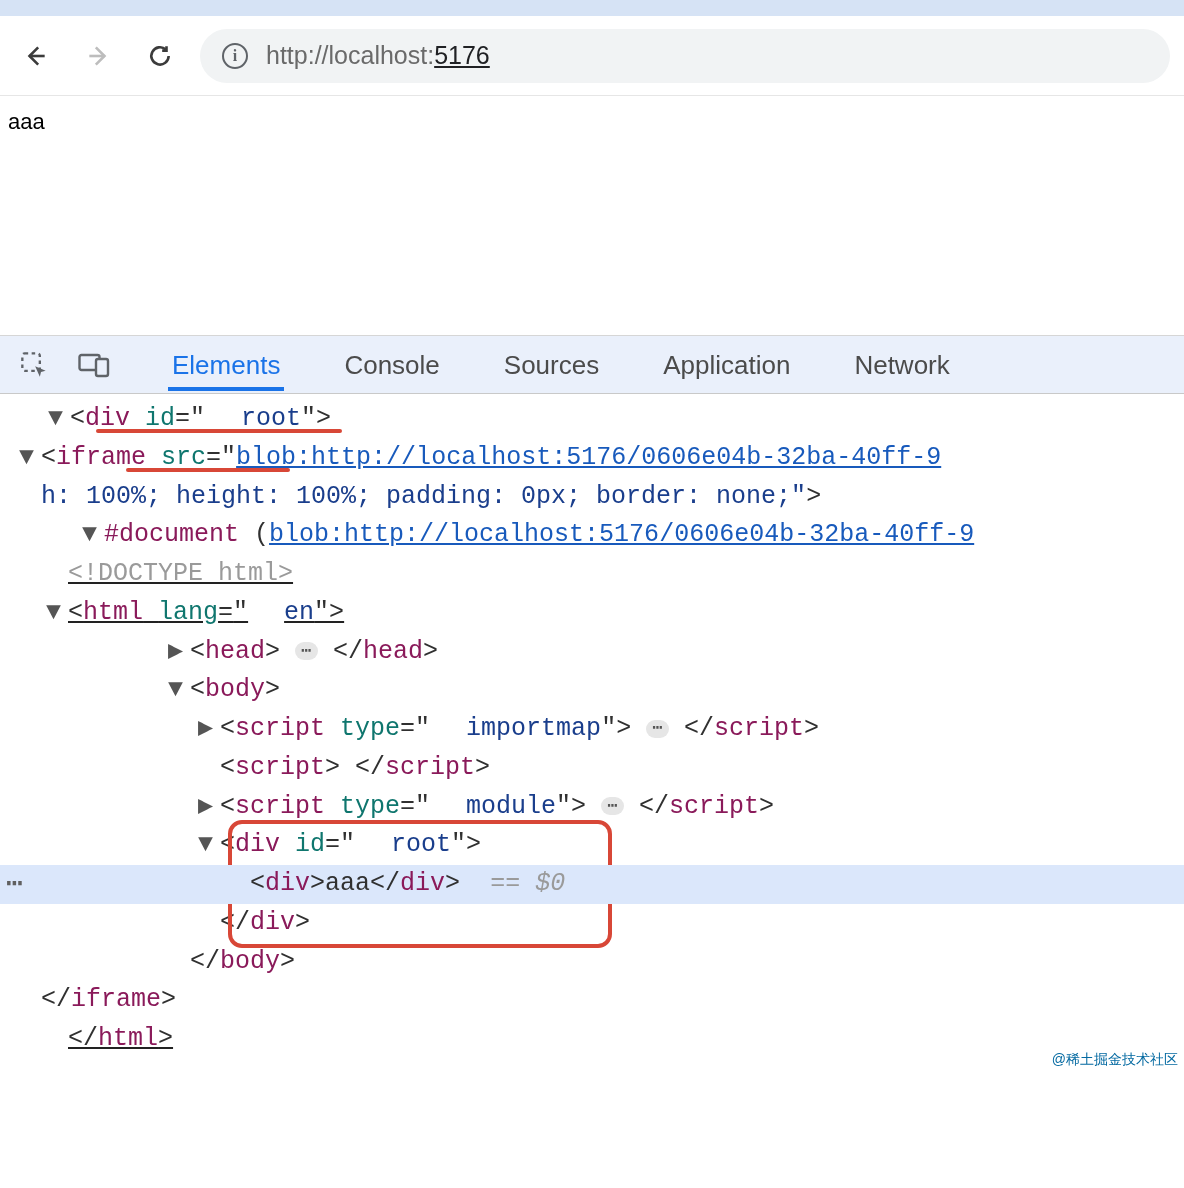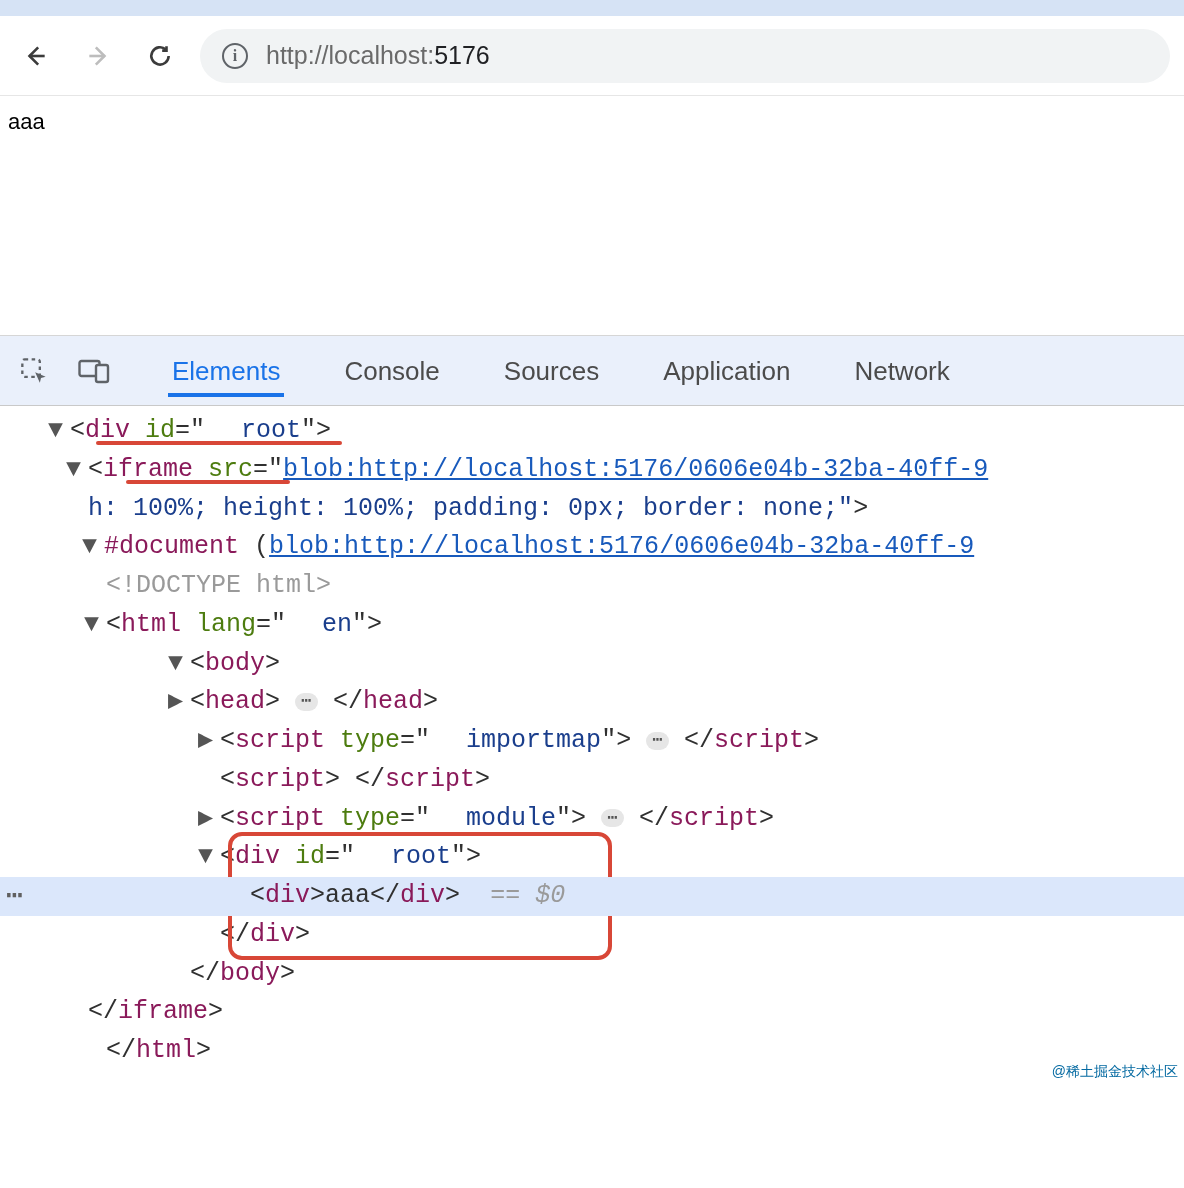--- a/index.html
+++ b/index.html
@@ -33,21 +33,21 @@
     align-items: center;
     background: #f1f3f4;
     border-radius: 40px;
     height: 54px;
     padding: 0 22px;
     gap: 18px;
     color: #5f6368;
     font-size: 25px;
   }
   .addr-text { color: #6a6a6a; }
-  .addr-text .dark { color: #202124; }
+  .addr-text .dark { color: #202124; text-decoration: underline; }
   .info-circ {
     width: 26px; height: 26px;
     border: 2px solid #5f6368;
     border-radius: 50%;
     display: inline-flex; align-items: center; justify-content: center;
     font-size: 16px; font-weight: bold; font-family: serif;
   }
 
   
   .page-viewport {
@@ -57,21 +57,21 @@
     height: 240px;
     border-bottom: 1px solid #d6d6d6;
   }
 
   
   .devtools { background: #fff; }
   .dt-tabs {
     display: flex; align-items: center;
     background: #eaf0fb;
     border-bottom: 1px solid #c9c9c9;
-    height: 70px;
+    height: 58px;
     padding-left: 16px;
     gap: 56px;
     font-size: 26px;
     color: #4b4b4b;
   }
   .dt-tool-btn { display:flex; align-items:center; justify-content:center; width:36px; height:36px; }
   .dt-tab { padding: 12px 4px 10px 4px; }
   .dt-tab.active {
     color: #1a73e8; font-weight: 500;
     border-bottom: 4px solid #1a73e8;
@@ -86,38 +86,38 @@
     color: #222;
     padding: 6px 0 12px 0;
     position: relative;
   }
   .row { white-space: nowrap; padding-left: 70px; }
   .twisty {
     display:inline-block; width: 22px; margin-left:-22px;
     color:#555;
   }
   .tag  { color: #8a1a5a; }
-  .attr { color: #4d7c0f; }
+  .attr { color: #0f766e; }
   .val  { color: #1a3e8c; margin-left: 36px; }
   .link { color: #185abc; text-decoration: underline; }
   .kw   { color: #8a1a5a; }
   .txt  { color: #303030; }
   .mute { color: #9a9a9a; }
   .doctype { color: #9a9a9a; }
   .str  { color: #1a3e8c; }
   .ellip {
     display: inline-flex; align-items:center; justify-content:center;
     background:#e6e6e6; border-radius:9px; padding:0 6px; height:18px;
     font-size:18px; color:#555; vertical-align:2px;
   }
 
   .ind0 { padding-left: 70px; }
-  .ind1 { padding-left: 88px; }
+  .ind1 { padding-left: 41px; }
   .ind2 { padding-left: 104px; }
-  .ind3 { padding-left: 106px; }
+  .ind3 { padding-left: 68px; text-decoration: underline; }
   .ind4 { padding-left: 190px; }
   .ind5 { padding-left: 220px; }
   .ind6 { padding-left: 250px; }
 
   .sel-row {
     background: #dbe7fb;
   }
   .sel-row::before, .sel-row::after { content:""; }
 
   .red-box {
@@ -220,25 +220,25 @@
 
     <div class="row ind3">
       <span class="doctype">&lt;!DOCTYPE html&gt;</span>
     </div>
 
     <div class="row ind3">
       <span class="twisty">▼</span><span class="txt">&lt;</span><span class="tag">html</span> <span class="attr">lang</span><span class="txt">=</span><span class="txt">"</span><span class="val">en</span><span class="txt">"&gt;</span>
     </div>
 
     <div class="row ind4">
+      <span class="twisty">▶</span><span class="txt">&lt;</span><span class="tag">head</span><span class="txt">&gt;</span> <span class="ellip">⋯</span> <span class="txt">&lt;/</span><span class="tag">head</span><span class="txt">&gt;</span>
+    </div>
+
+    <div class="row ind4">
       <span class="twisty">▼</span><span class="txt">&lt;</span><span class="tag">body</span><span class="txt">&gt;</span>
-    </div>
-
-    <div class="row ind4">
-      <span class="twisty">▶</span><span class="txt">&lt;</span><span class="tag">head</span><span class="txt">&gt;</span> <span class="ellip">⋯</span> <span class="txt">&lt;/</span><span class="tag">head</span><span class="txt">&gt;</span>
     </div>
 
     <div class="row ind5">
       <span class="twisty">▶</span><span class="txt">&lt;</span><span class="tag">script</span> <span class="attr">type</span><span class="txt">=</span><span class="txt">"</span><span class="val">importmap</span><span class="txt">"&gt;</span> <span class="ellip">⋯</span> <span class="txt">&lt;/</span><span class="tag">script</span><span class="txt">&gt;</span>
     </div>
 
     <div class="row ind5">
       <span class="txt">&lt;</span><span class="tag">script</span><span class="txt">&gt; &lt;/</span><span class="tag">script</span><span class="txt">&gt;</span>
     </div>
 

